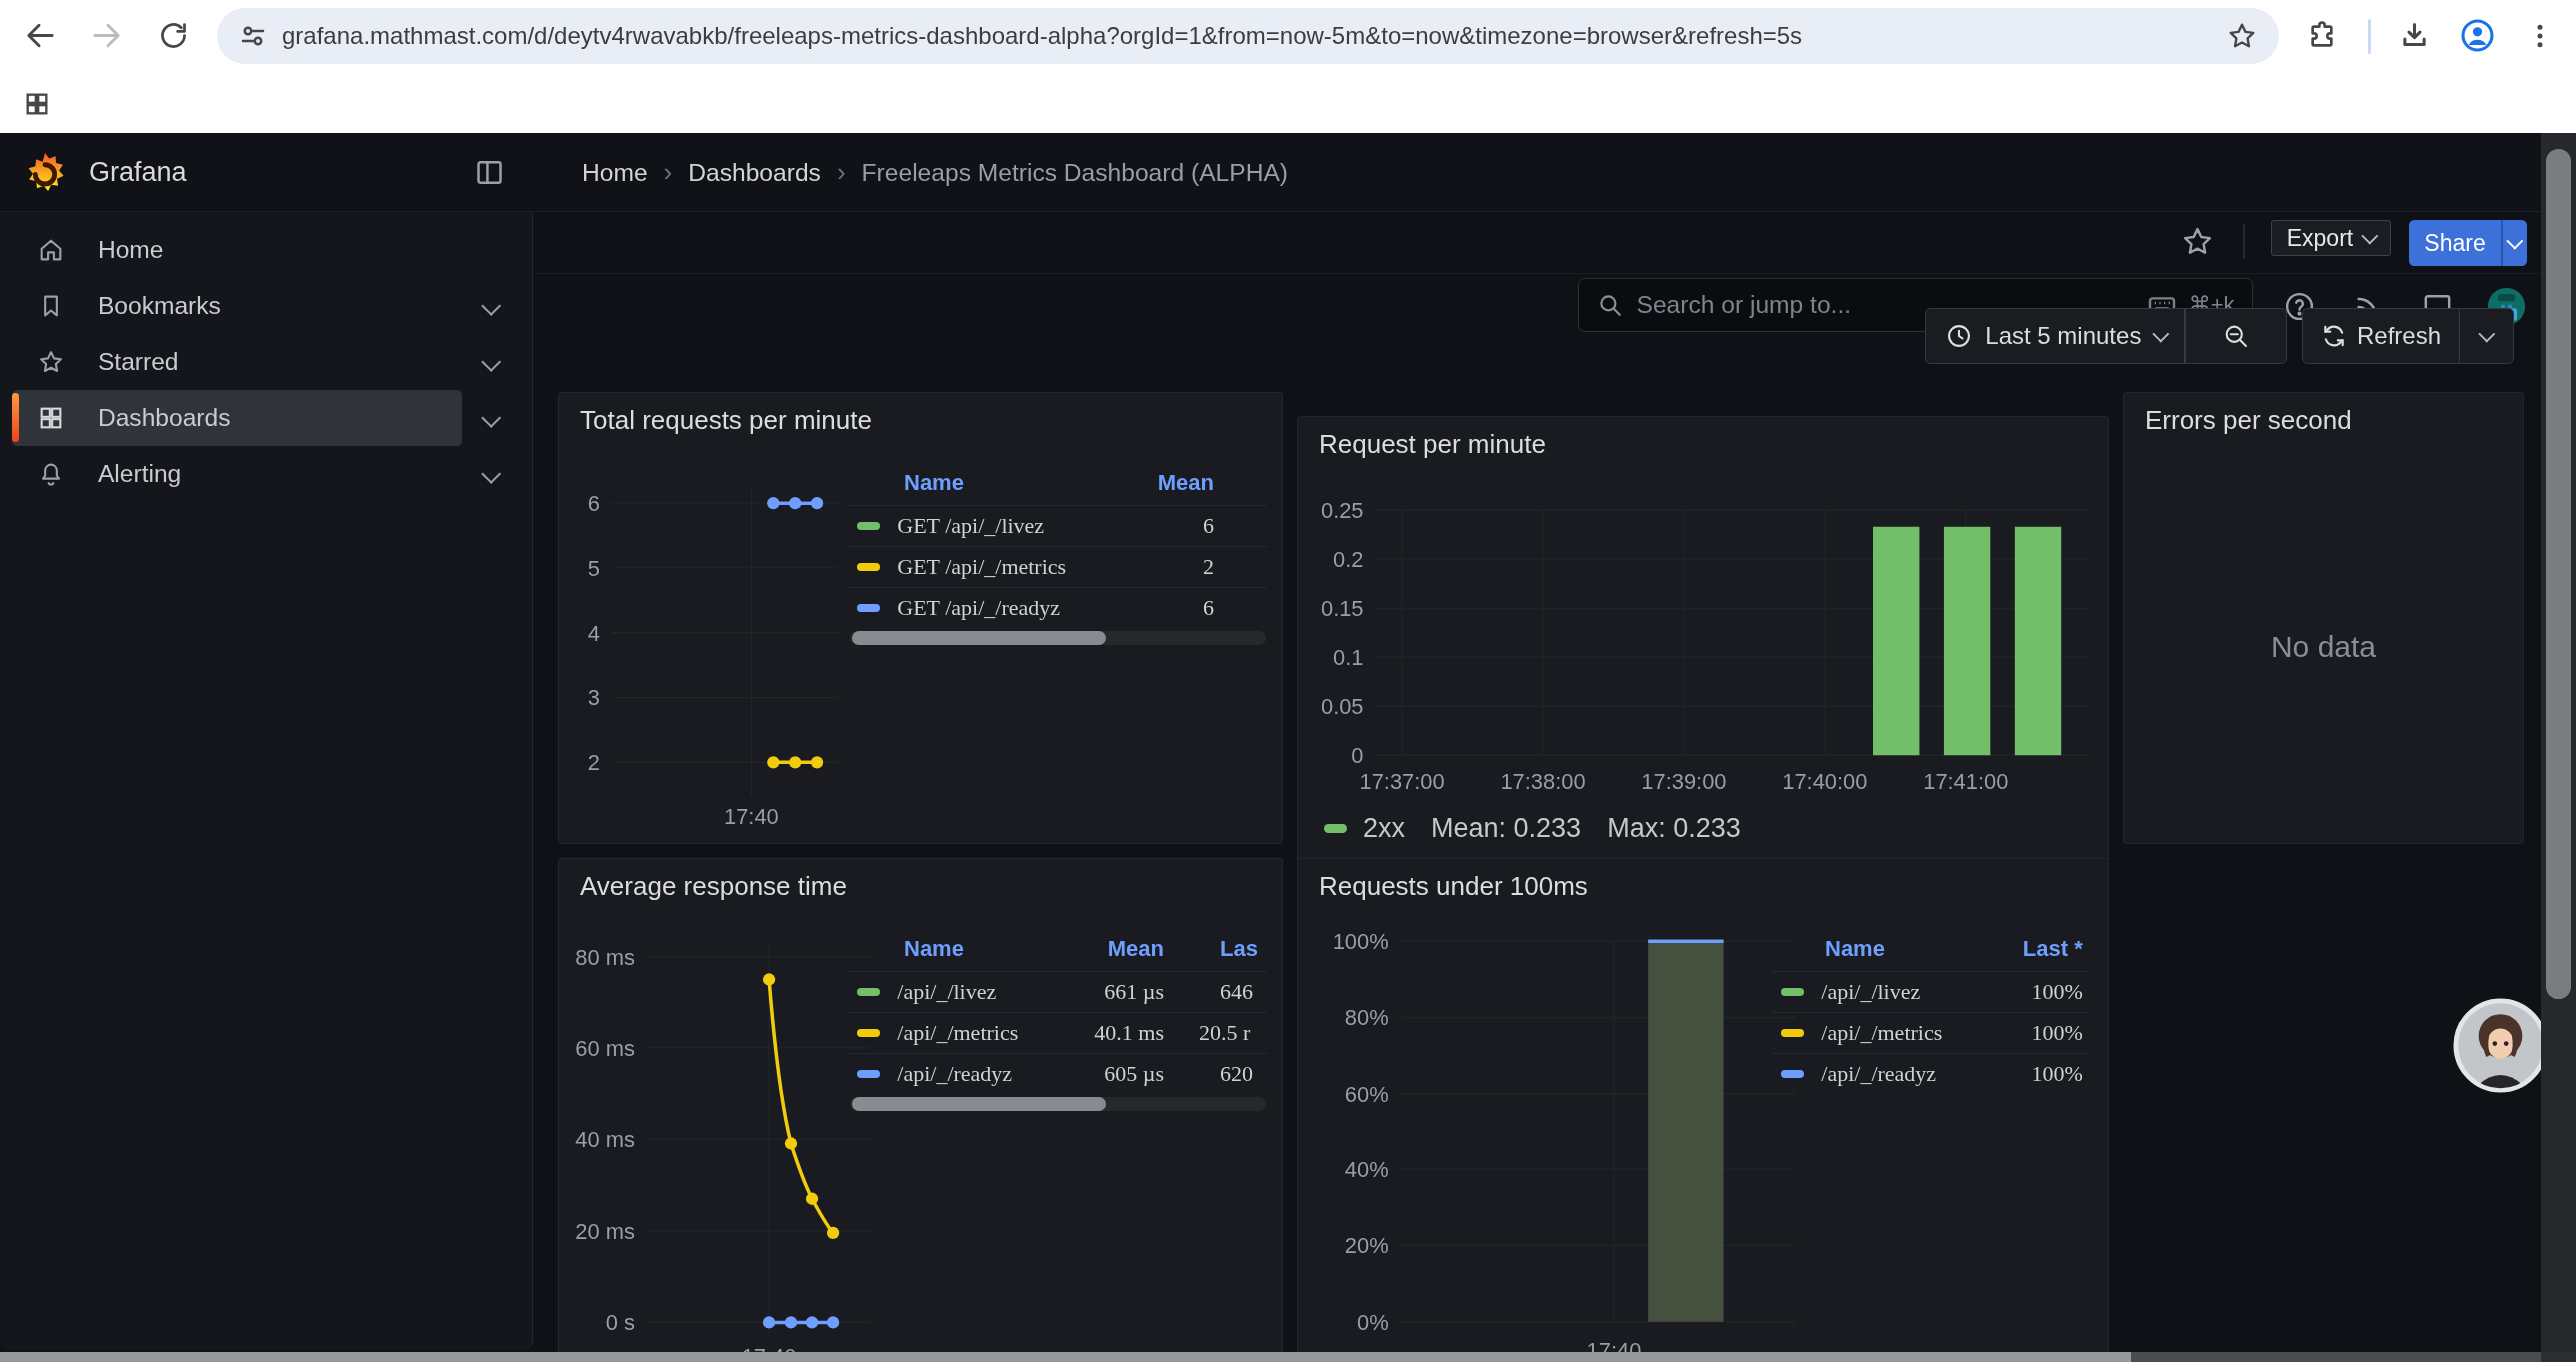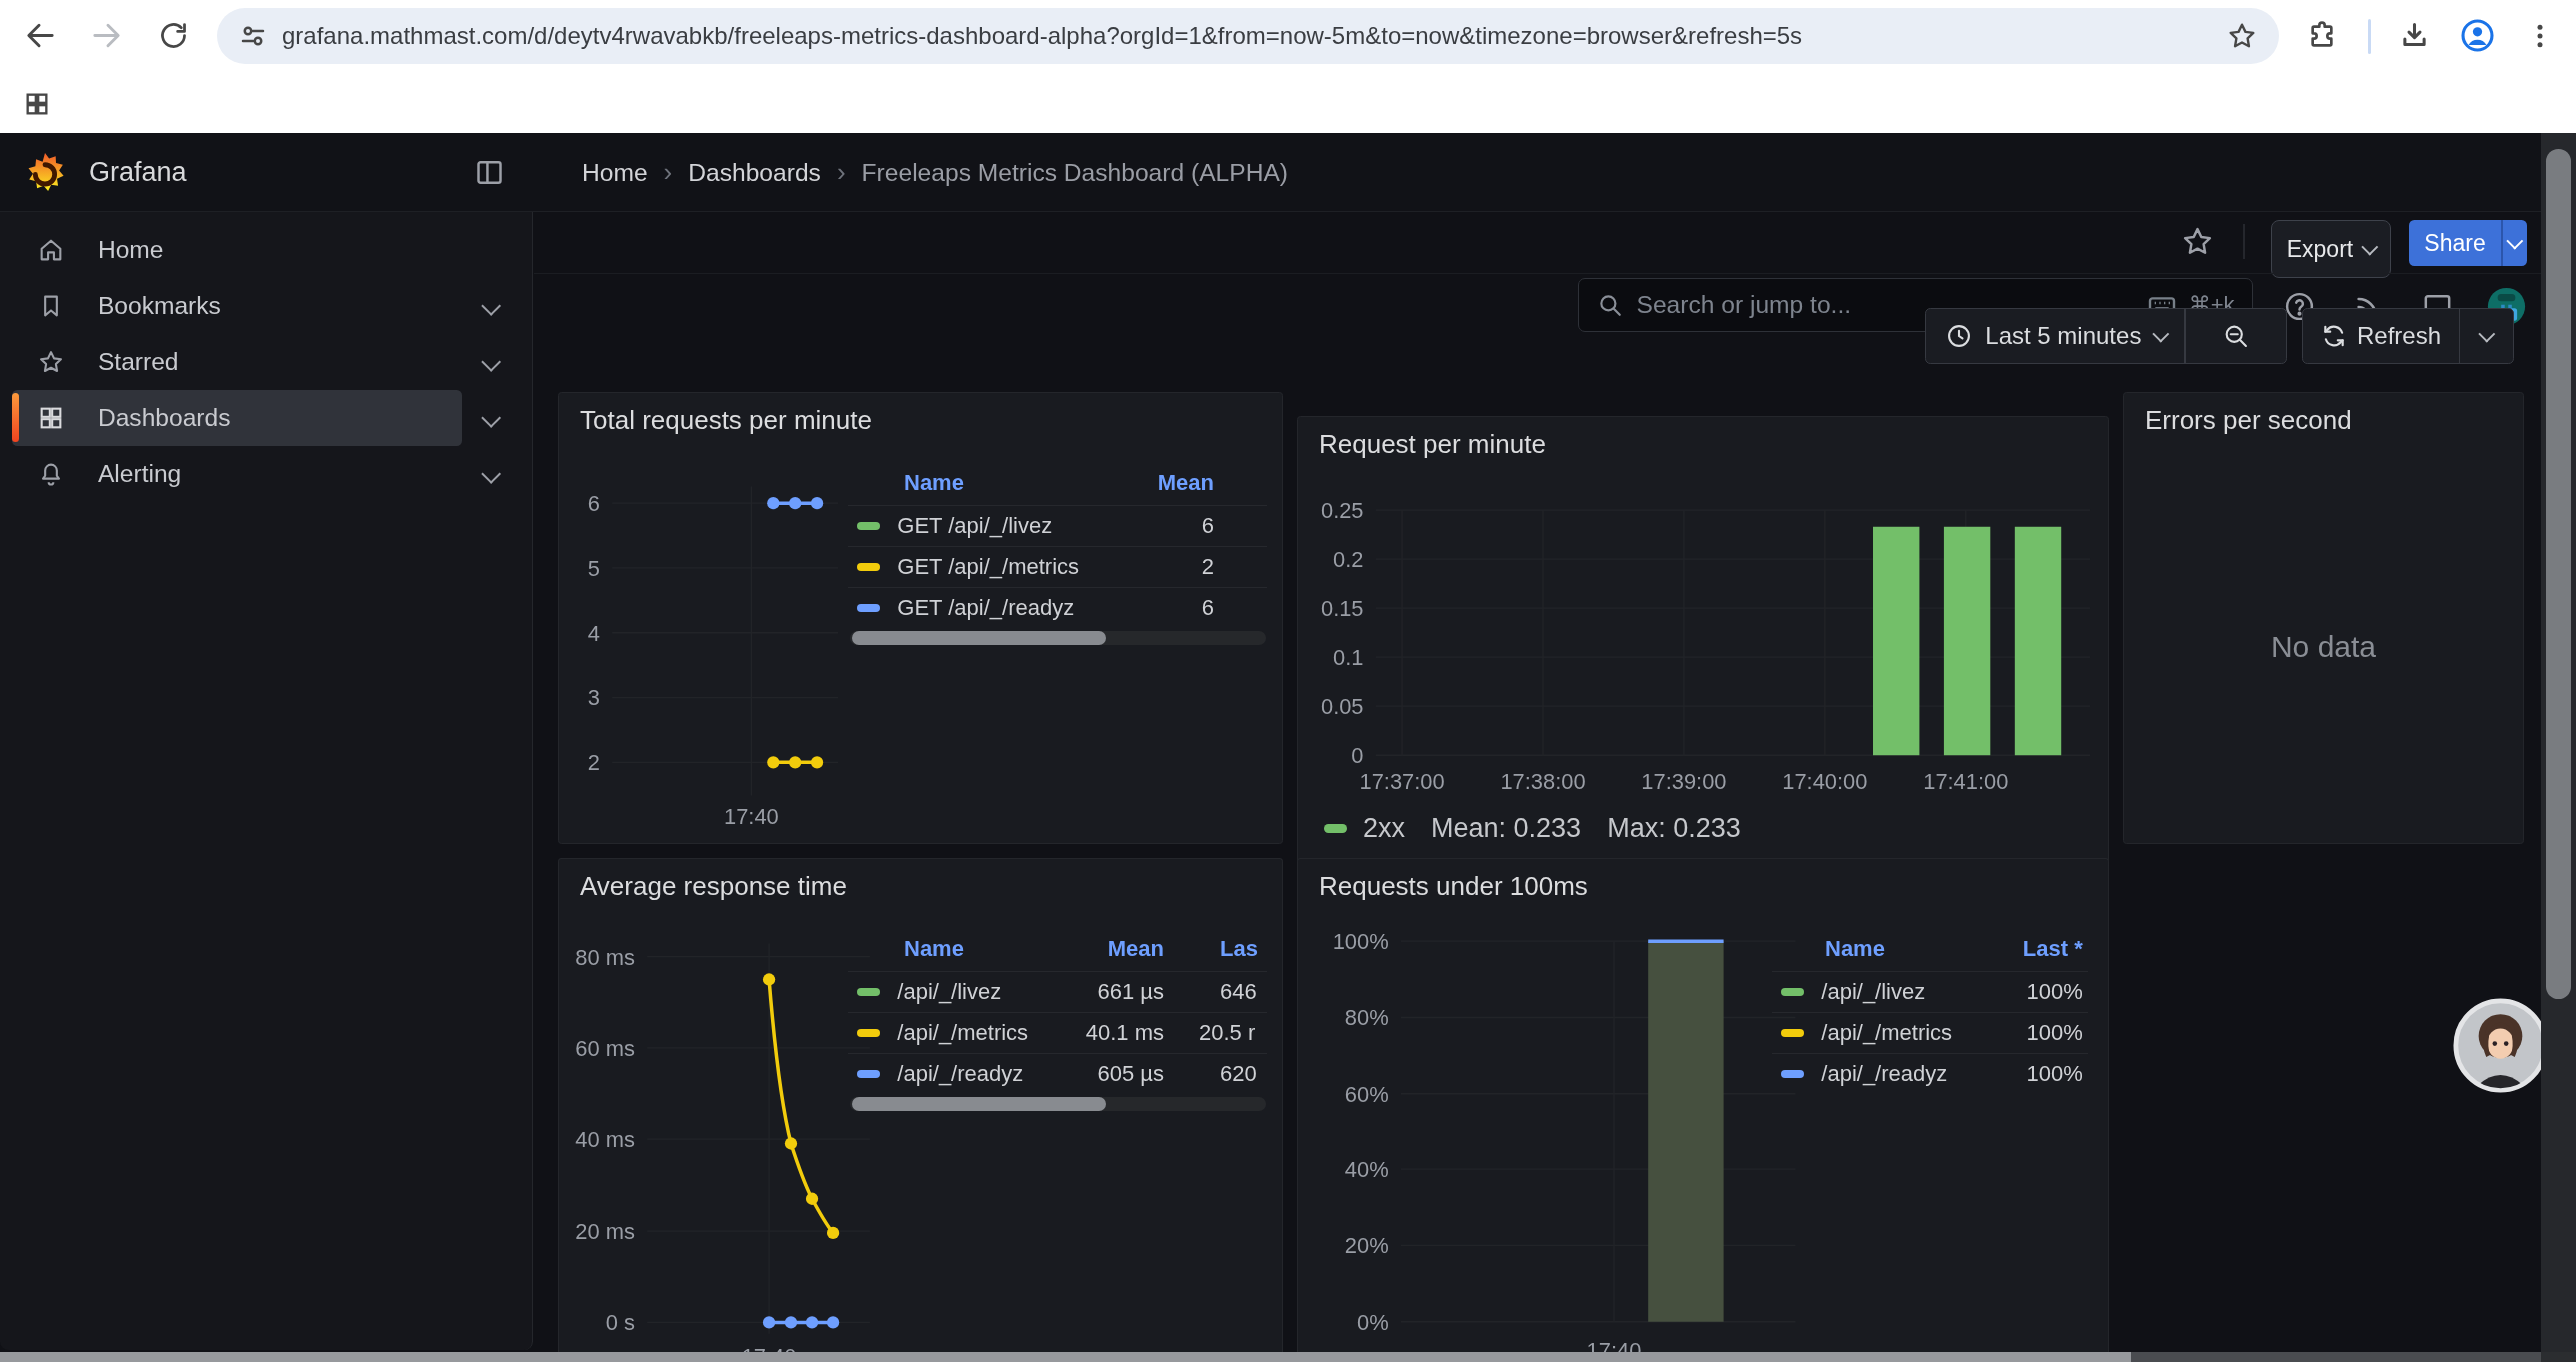--- a/index.html
+++ b/index.html
@@ -36,37 +36,37 @@
   .side-item.selected .side-btn{background:#30333A;}
   .side-item.selected .side-btn::before{content:"";position:absolute;left:0;top:3.5px;bottom:3.5px;width:7px;border-radius:4.4px;background:linear-gradient(180deg,#FB9A3C,#F1431F);}
   .side-icon{margin-left:24.6px;width:28px;height:28px;color:#9DA0A8;flex:none;}
   .side-item.selected .side-icon{color:#DADBDE;}
   .side-label{margin-left:33px;font-size:24.6px;color:#C9CBD0;}
   .chev{width:12.3px;height:12.3px;border-right:2.6px solid #9DA0A8;border-bottom:2.6px solid #9DA0A8;transform:rotate(45deg);}
   .side-chev{position:absolute;right:21px;top:21px;}
 
   
   .subnav-border{position:absolute;left:534px;top:273px;width:2007px;height:0.9px;background:#1B1D22;}
-  .btn-export{position:absolute;left:2271px;top:220px;width:120px;height:58px;box-sizing:border-box;background:#1B1D23;border:1.8px solid #3E424B;border-radius:8px;display:flex;align-items:center;justify-content:center;gap:10.5px;color:#E8E9EB;font-size:23px;font-weight:500;}
+  .btn-export{position:absolute;left:2271px;top:220px;width:120px;height:36px;box-sizing:border-box;background:#1B1D23;border:1.8px solid #3E424B;border-radius:3px;display:flex;align-items:center;justify-content:center;gap:10.5px;color:#E8E9EB;font-size:23px;font-weight:500;}
   .btn-share{position:absolute;left:2409px;top:220px;width:118px;height:46px;border-radius:5.3px;overflow:hidden;display:flex;}
   .share-main{width:92px;background:#3D71D9;color:#fff;font-size:23px;font-weight:500;display:flex;align-items:center;justify-content:center;}
   .share-div{width:1.8px;background:#2B55AC;}
   .share-chev{flex:1;background:#3D71D9;display:flex;align-items:center;justify-content:center;}
   .chev-sm{width:9.6px;height:9.6px;border-right:2.6px solid currentColor;border-bottom:2.6px solid currentColor;transform:rotate(45deg);margin-top:-4.4px;}
 
   .ctl{position:absolute;top:308px;height:56px;box-sizing:border-box;background:#1A1C22;border:1.8px solid #363941;border-radius:5.3px;display:flex;align-items:center;color:#DBDDE0;font-size:24px;font-weight:500;}
   .ctl .vdiv{width:1.8px;align-self:stretch;background:#363941;}
 
   
   .panel{position:absolute;background:#191B20;border:0.9px solid #24262B;border-radius:3.5px;box-sizing:border-box;}
   .ptitle{position:absolute;left:21px;top:12.3px;font-size:26px;font-weight:500;color:#DCDDDF;white-space:nowrap;}
   .gtable{position:absolute;font-size:22px;color:#D0D2D6;}
   .trow{display:grid;align-items:center;box-sizing:border-box;}
   .thead{font-weight:600;color:#6E9FFF;height:44px;}
-  .tbody-row{height:41px;border-top:1.8px solid #26282D;}
+  .tbody-row{height:41px;border-top:1.8px solid #26282D;font-family:Liberation Serif, serif;}
   .namecell{display:flex;align-items:center;overflow:hidden;white-space:nowrap;}
   .pill{width:23px;height:8.8px;border-radius:4.4px;margin:0 17.5px 0 8.8px;flex:none;}
   .cell-r{text-align:right;}
   .cell-clip{white-space:nowrap;overflow:hidden;}
   .tscroll{position:absolute;height:14px;border-radius:7px;background:#26282B;}
   .tscroll .thumb{position:absolute;left:1.8px;top:0;height:14px;border-radius:7px;background:#888B90;}
   .nodata{position:absolute;left:0;right:0;top:237px;text-align:center;font-size:30px;color:#8A8E95;}
   .plegend{position:absolute;left:26px;top:396px;display:flex;align-items:center;font-size:27px;color:#C6C8CC;}
   .axis-text{font-size:25px;fill:#9A9EA6;}
 

